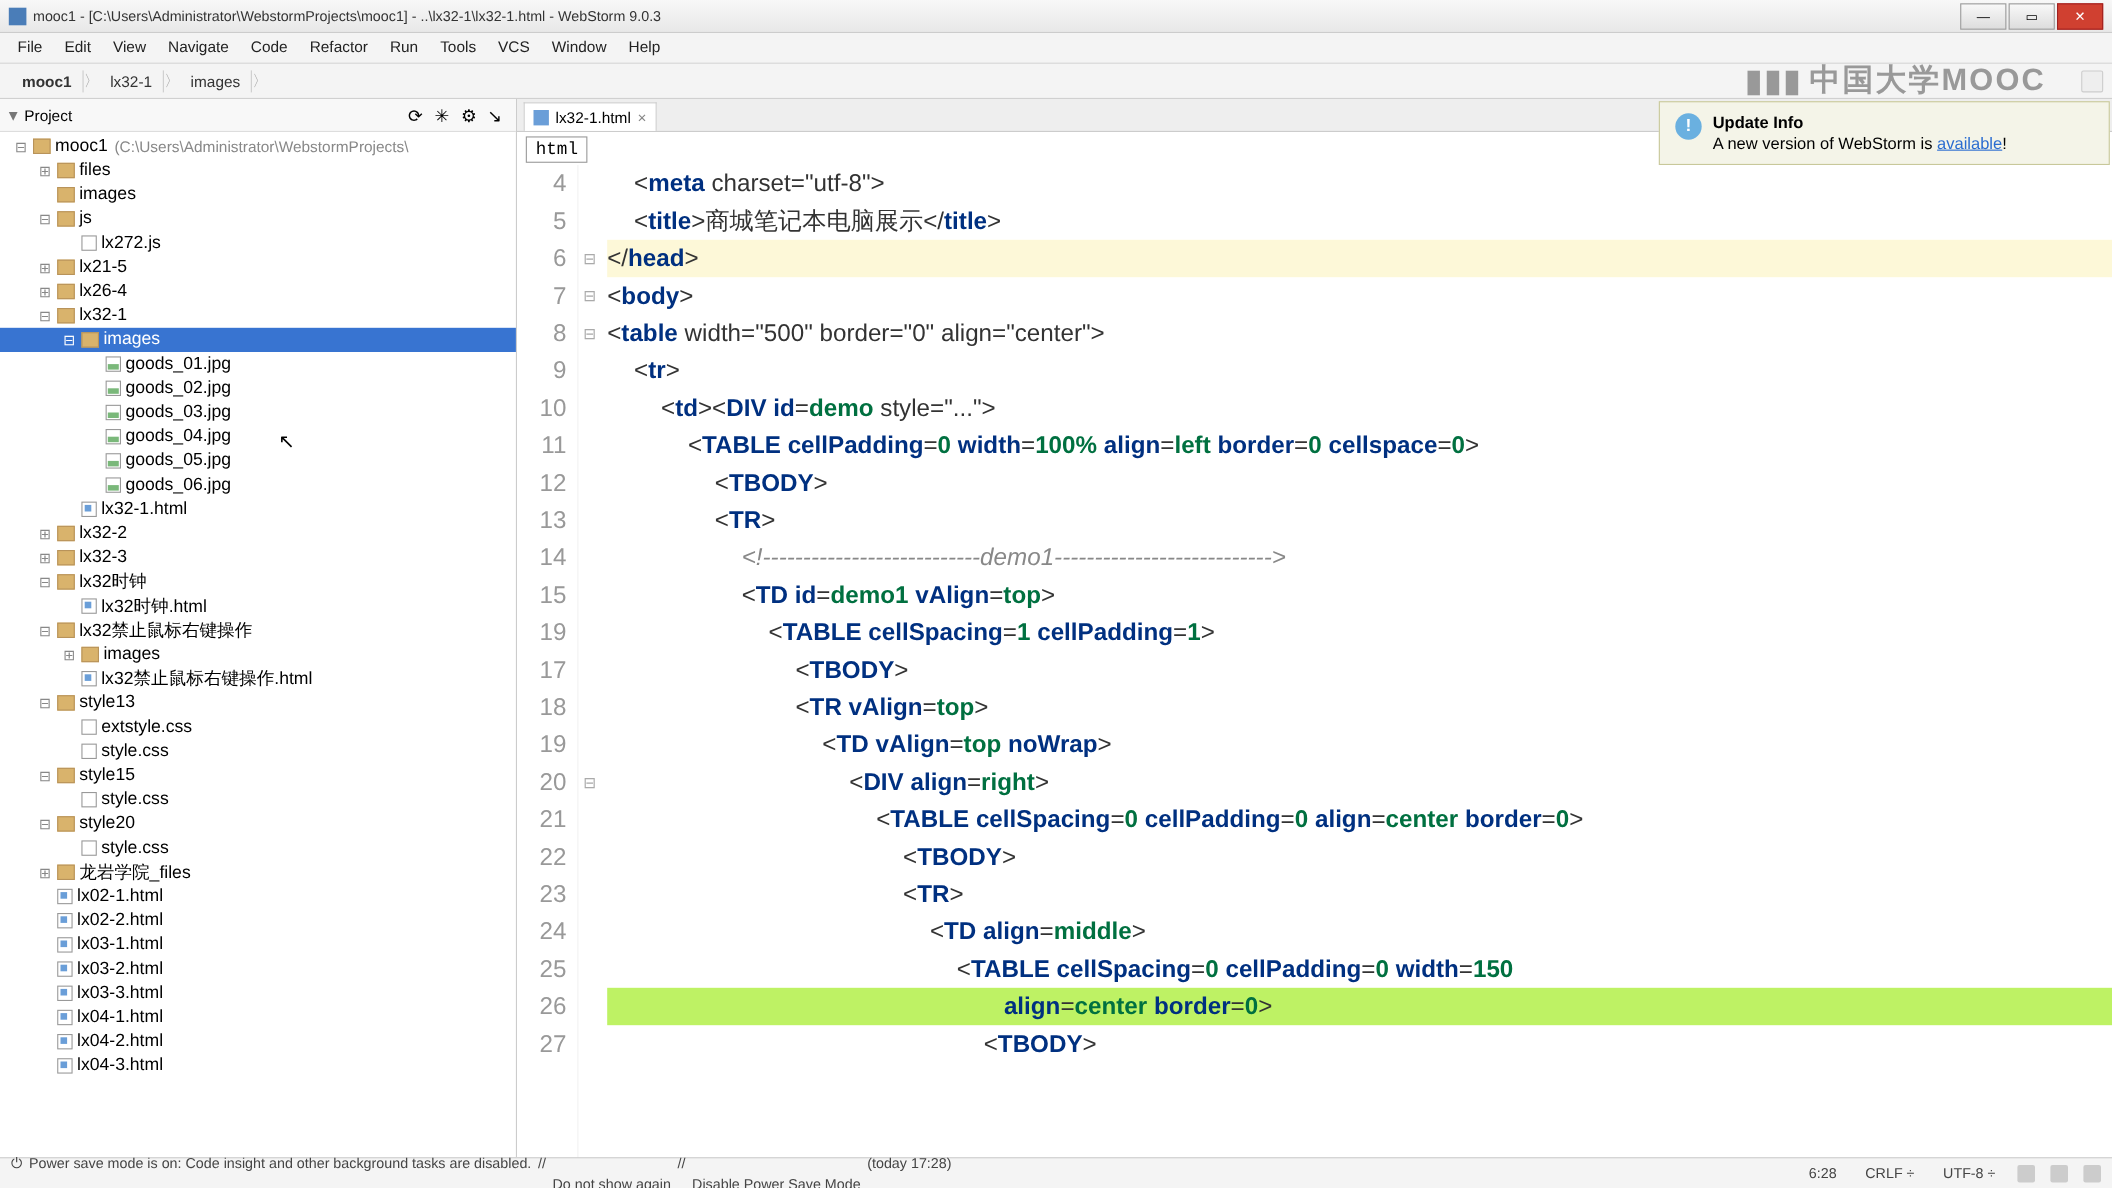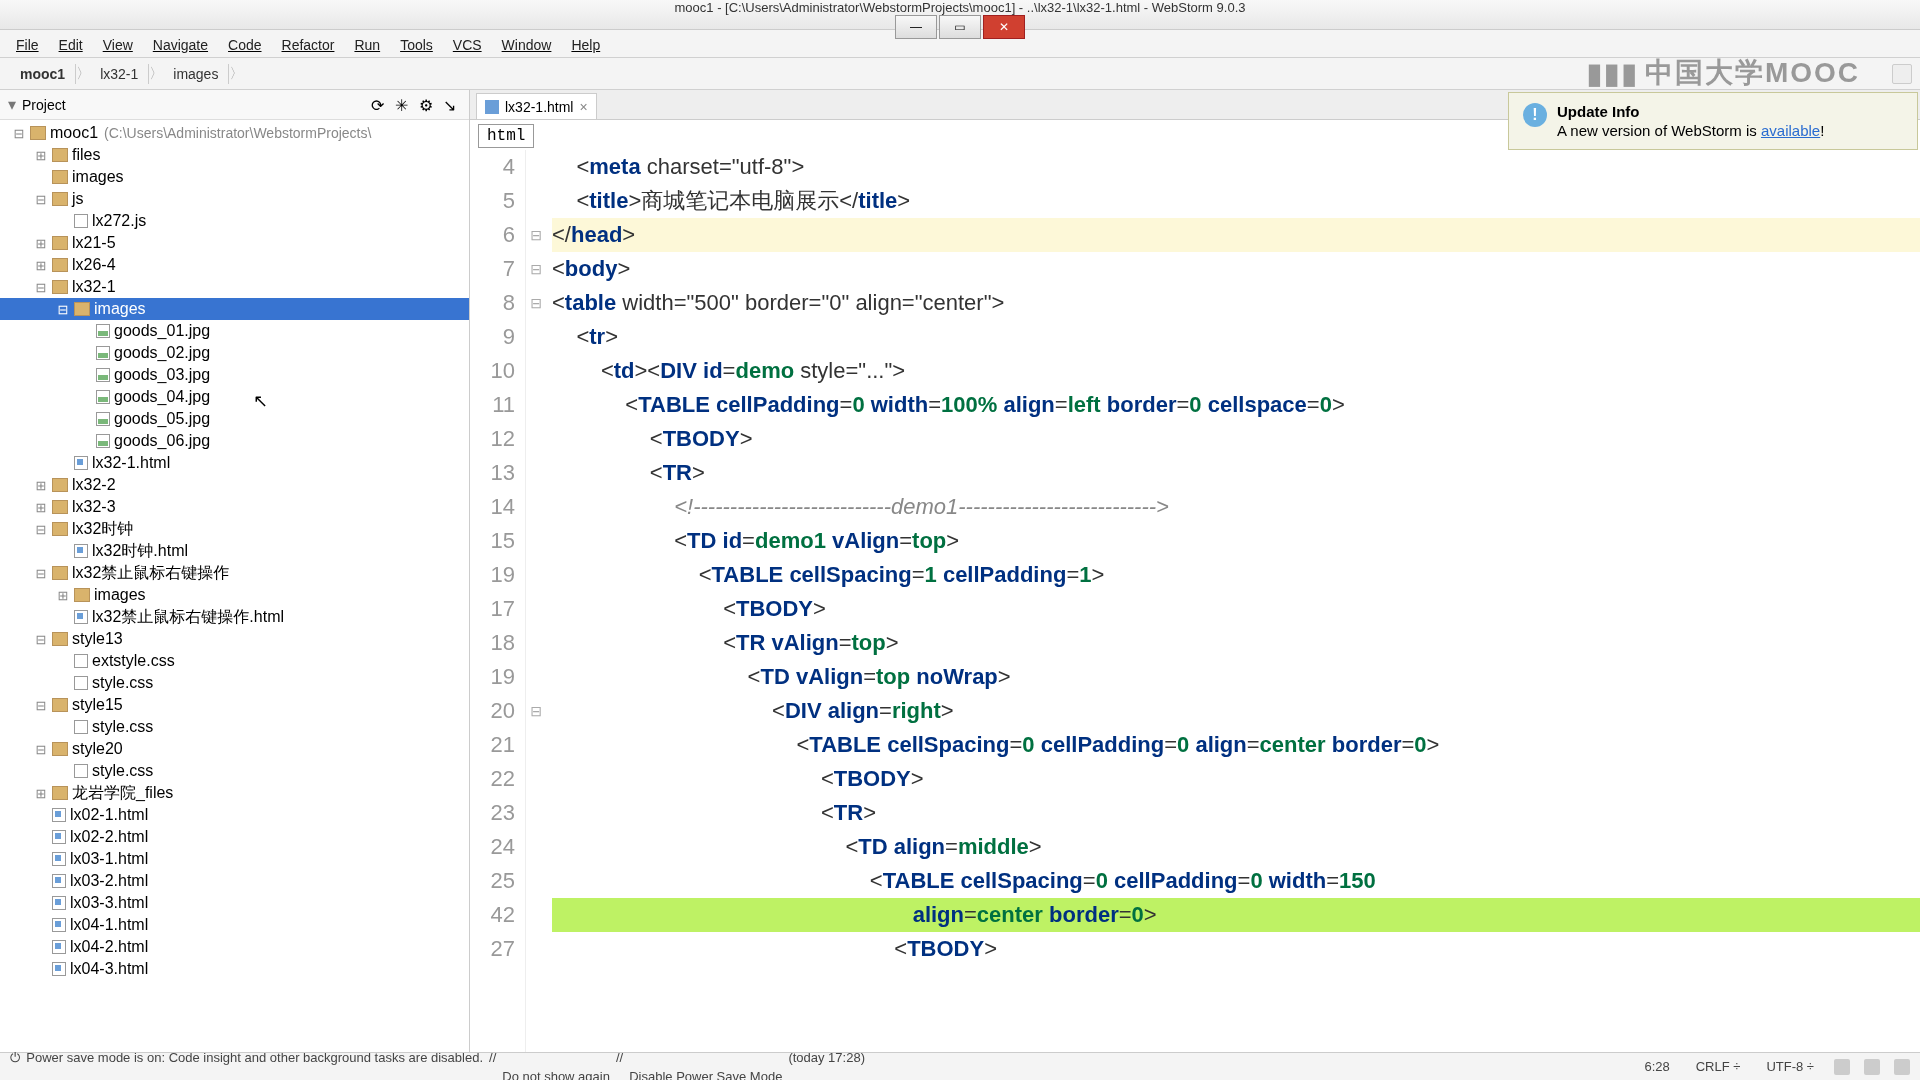--- a/index.html
+++ b/index.html
@@ -1,25 +1,25 @@
 <!DOCTYPE html>
 <html><head>
 <meta charset="utf-8">
 <style>
 * { margin: 0; padding: 0; box-sizing: border-box; font-family: "Segoe UI", Tahoma, sans-serif; }
 body { background: #f0f0f0; width: 1920px; height: 1080px; overflow: hidden; position: relative; }
 
-.titlebar { height: 30px; background: linear-gradient(#f8f8f8, #e8e8e8); display: flex; align-items: center; padding: 0 8px; border-bottom: 1px solid #ccc; flex-direction: column; }
+.titlebar { height: 30px; background: linear-gradient(#f8f8f8, #e8e8e8); display: flex; align-items: center; padding: 0 8px; border-bottom: 1px solid #ccc; }
 .titlebar-icon { width: 16px; height: 16px; background: #4a7db8; margin-right: 6px; }
 .titlebar-text { font-size: 13px; flex: 1; color: #333; }
 .win-btns { display: flex; gap: 2px; }
 .win-btn { width: 42px; height: 24px; display: flex; align-items: center; justify-content: center; font-size: 12px; border: 1px solid #999; background: linear-gradient(#f8f8f8,#ddd); }
 .win-close { background: #d04030; color: #fff; border-color: #a02020; }
 
-.menubar { height: 28px; background: #f4f4f4; display: flex; align-items: flex-end; padding: 0 6px; border-bottom: 1px solid #d0d0d0; text-decoration: underline; }
+.menubar { height: 28px; background: #f4f4f4; display: flex; align-items: flex-start; padding: 0 6px; border-bottom: 1px solid #d0d0d0; }
 .menu-item { padding: 4px 10px; font-size: 14px; color: #222; cursor: pointer; }
 
 .toolbar { height: 32px; background: #f4f4f4; display: flex; align-items: center; padding: 0 10px; border-bottom: 1px solid #d0d0d0; position: relative; }
 .breadcrumb { display: flex; align-items: center; font-size: 14px; }
 .crumb { padding: 2px 10px; color: #333; border-right: 1px solid #ccc; }
 .crumb:first-child { font-weight: bold; }
 .mooc-logo { position: absolute; right: 60px; top: -4px; font-size: 28px; font-weight: bold; color: #999; letter-spacing: 2px; display: flex; align-items: center; gap: 6px; }
 .mooc-logo-icon { display: inline-block; }
 .tb-right { position: absolute; right: 8px; display: flex; gap: 6px; }
 .tb-icn { width: 20px; height: 20px; border: 1px solid #ccc; background: #eee; border-radius: 2px; }
@@ -373,21 +373,21 @@
           <div class="ln">19</div>
           <div class="ln">17</div>
           <div class="ln">18</div>
           <div class="ln">19</div>
           <div class="ln">20</div>
           <div class="ln">21</div>
           <div class="ln">22</div>
           <div class="ln">23</div>
           <div class="ln">24</div>
           <div class="ln">25</div>
-          <div class="ln">42</div>
+          <div class="ln">26</div>
           <div class="ln">27</div>
         </div>
       <div class="fold-col" id="foldcol">
           <div class="fm"></div>
           <div class="fm"></div>
           <div class="fm">⊟</div>
           <div class="fm">⊟</div>
           <div class="fm">⊟</div>
           <div class="fm"></div>
           <div class="fm"></div>

